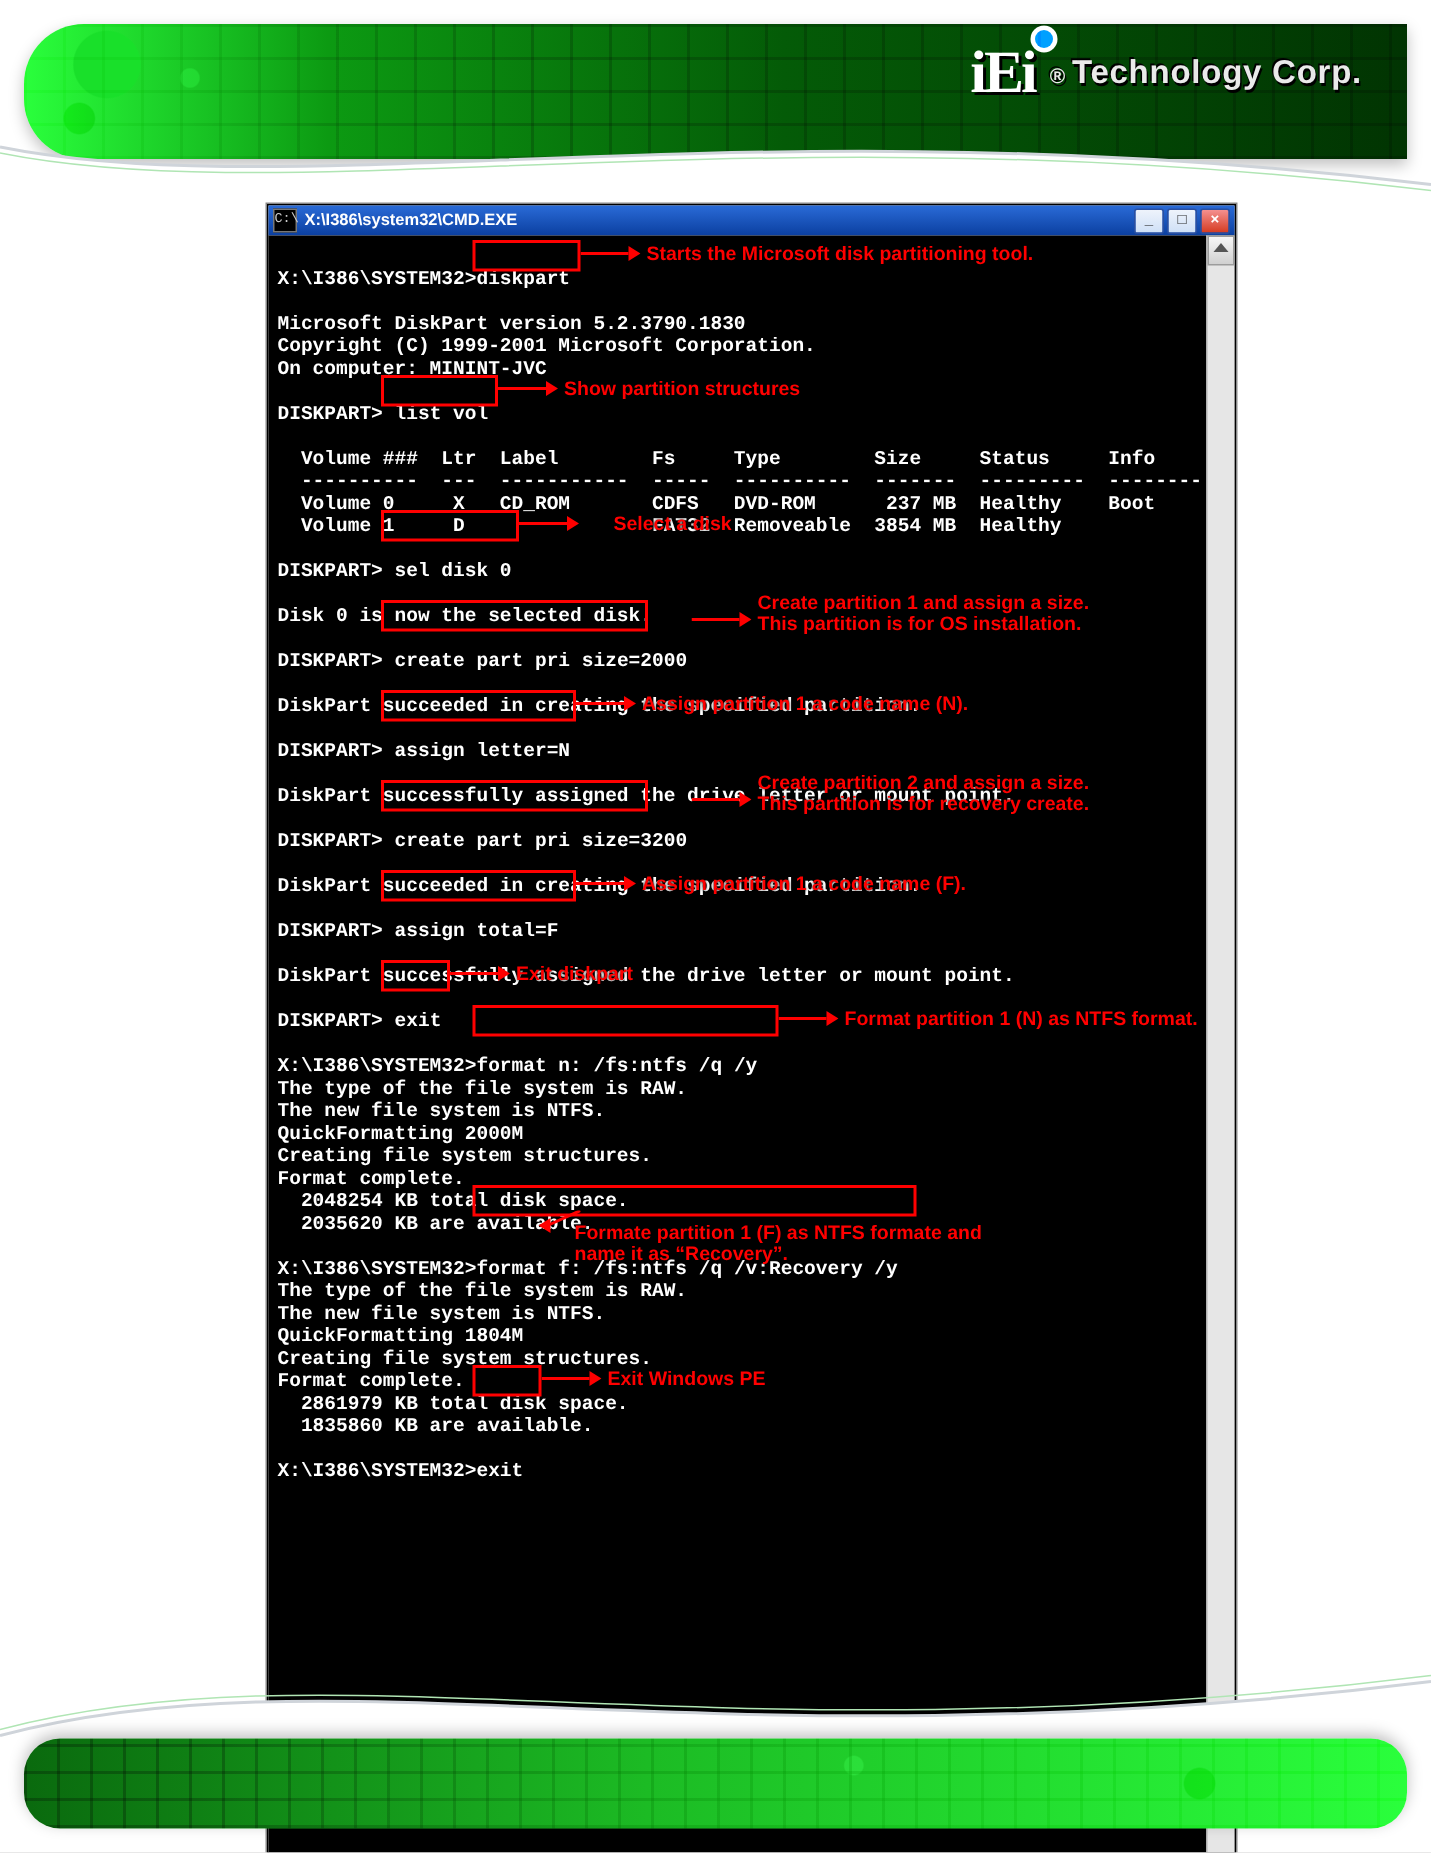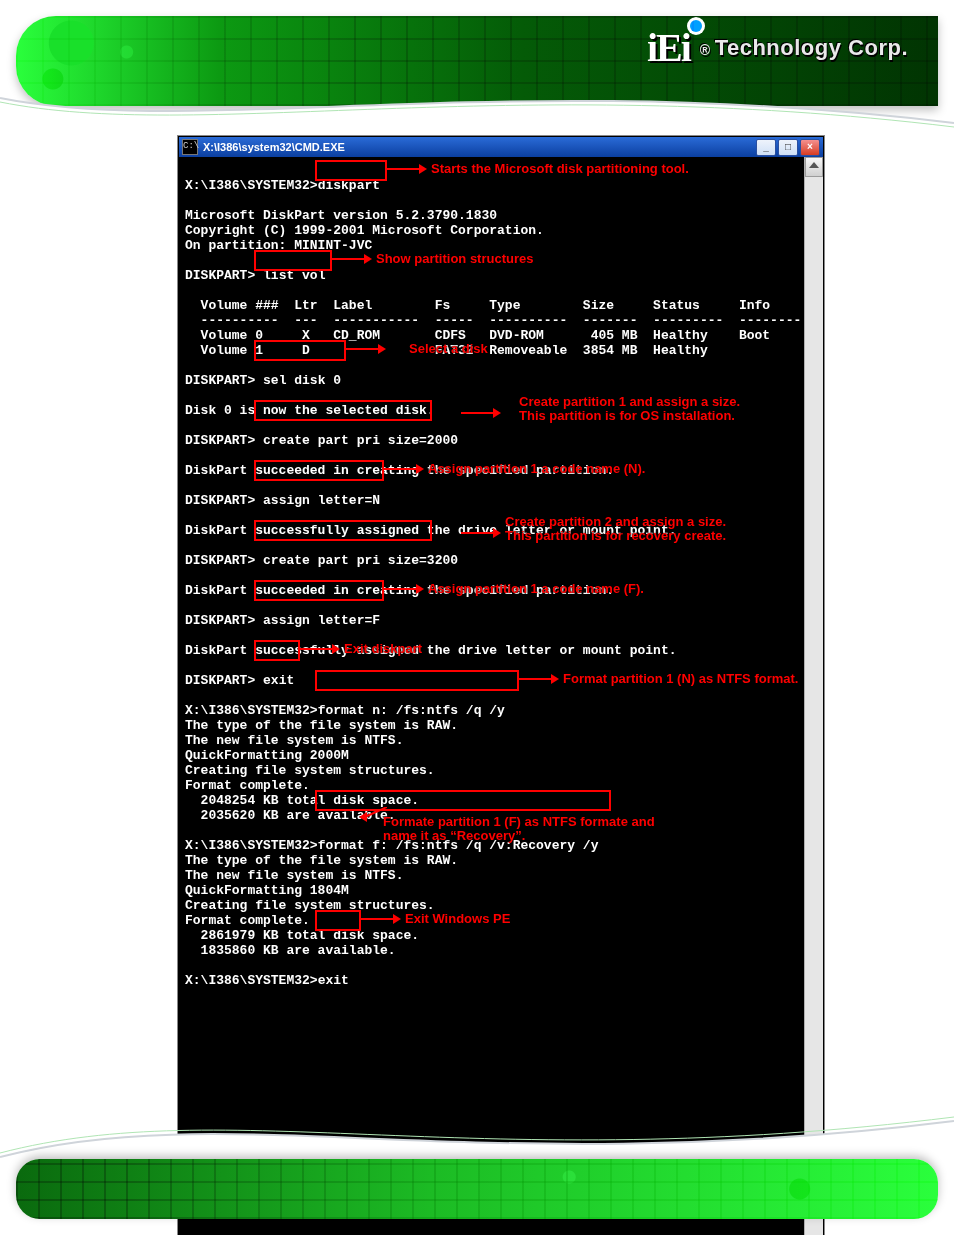--- a/index.html
+++ b/index.html
@@ -249,46 +249,46 @@
       <span class="winbtn">_</span>
       <span class="winbtn">□</span>
       <span class="winbtn close">×</span>
     </div>
 
     <div class="terminal">
 <span><span>X:\I386\SYSTEM32&gt;</span><span>diskpart</span></span>
 
 <span>Microsoft DiskPart version 5.2.3790.1830</span>
 <span>Copyright (C) 1999-2001 Microsoft Corporation.</span>
-<span>On partition: MININT-JVC</span>
+<span>On computer: MININT-JVC</span>
 
 <span><span>DISKPART&gt;</span> <span>list vol</span></span>
 
 <span>  Volume ###  Ltr  Label        Fs     Type        Size     Status     Info</span>
 <span>  ----------  ---  -----------  -----  ----------  -------  ---------  --------</span>
-<span>  Volume 0     X   CD_ROM       CDFS   DVD-ROM      405 MB  Healthy    Boot</span>
+<span>  Volume 0     X   CD_ROM       CDFS   DVD-ROM      237 MB  Healthy    Boot</span>
 <span>  Volume 1     D                FAT32  Removeable  3854 MB  Healthy</span>
 
 <span><span>DISKPART&gt;</span> <span>sel disk 0</span></span>
 
 <span>Disk 0 is now the selected disk.</span>
 
 <span><span>DISKPART&gt;</span> <span>create part pri size=</span><span>2000</span></span>
 
 <span>DiskPart succeeded in creating the specified partition.</span>
 
 <span><span>DISKPART&gt;</span> <span>assign letter=N</span></span>
 
 <span>DiskPart successfully assigned the drive letter or mount point.</span>
 
 <span><span>DISKPART&gt;</span> <span>create part pri size=</span><span>3200</span></span>
 
 <span>DiskPart succeeded in creating the specified partition.</span>
 
-<span><span>DISKPART&gt;</span> <span>assign letter=F</span></span>
+<span><span>DISKPART&gt;</span> <span>assign total=F</span></span>
 
 <span>DiskPart successfully assigned the drive letter or mount point.</span>
 
 <span><span>DISKPART&gt;</span> <span>exit</span></span>
 
 <span><span>X:\I386\SYSTEM32&gt;</span><span>format n: /fs:ntfs /q /y</span></span>
 <span>The type of the file system is RAW.</span>
 <span>The new file system is NTFS.</span>
 <span>QuickFormatting 2000M</span>
 <span>Creating file system structures.</span>
@@ -335,21 +335,21 @@
           </svg>
         <span class="anno-text">Show partition structures</span>
       </div>
       <div class="anno" style="left:167px; top:184px;gap:19px;">
         <svg width="40" height="12">
             <line x1="0" y1="6" x2="32" y2="6" stroke="#ff0000" stroke-width="2"></line>
             <polygon points="32,1 40,6 32,11" fill="#ff0000"></polygon>
           </svg>
         <span class="anno-text">Select a disk</span>
       </div>
-      <div class="anno" style="left:282px; top:238px;gap:14px;">
+      <div class="anno" style="left:282px; top:238px;">
         <svg width="40" height="12" style="margin-top:8px">
             <line x1="0" y1="6" x2="32" y2="6" stroke="#ff0000" stroke-width="2"></line>
             <polygon points="32,1 40,6 32,11" fill="#ff0000"></polygon>
           </svg>
         <span class="anno-text multi">
           <span>Create partition 1 and assign a size.</span><br>
           <span>This partition is for OS installation.</span>
         </span>
       </div>
       <div class="anno" style="left:205px; top:304px;">

